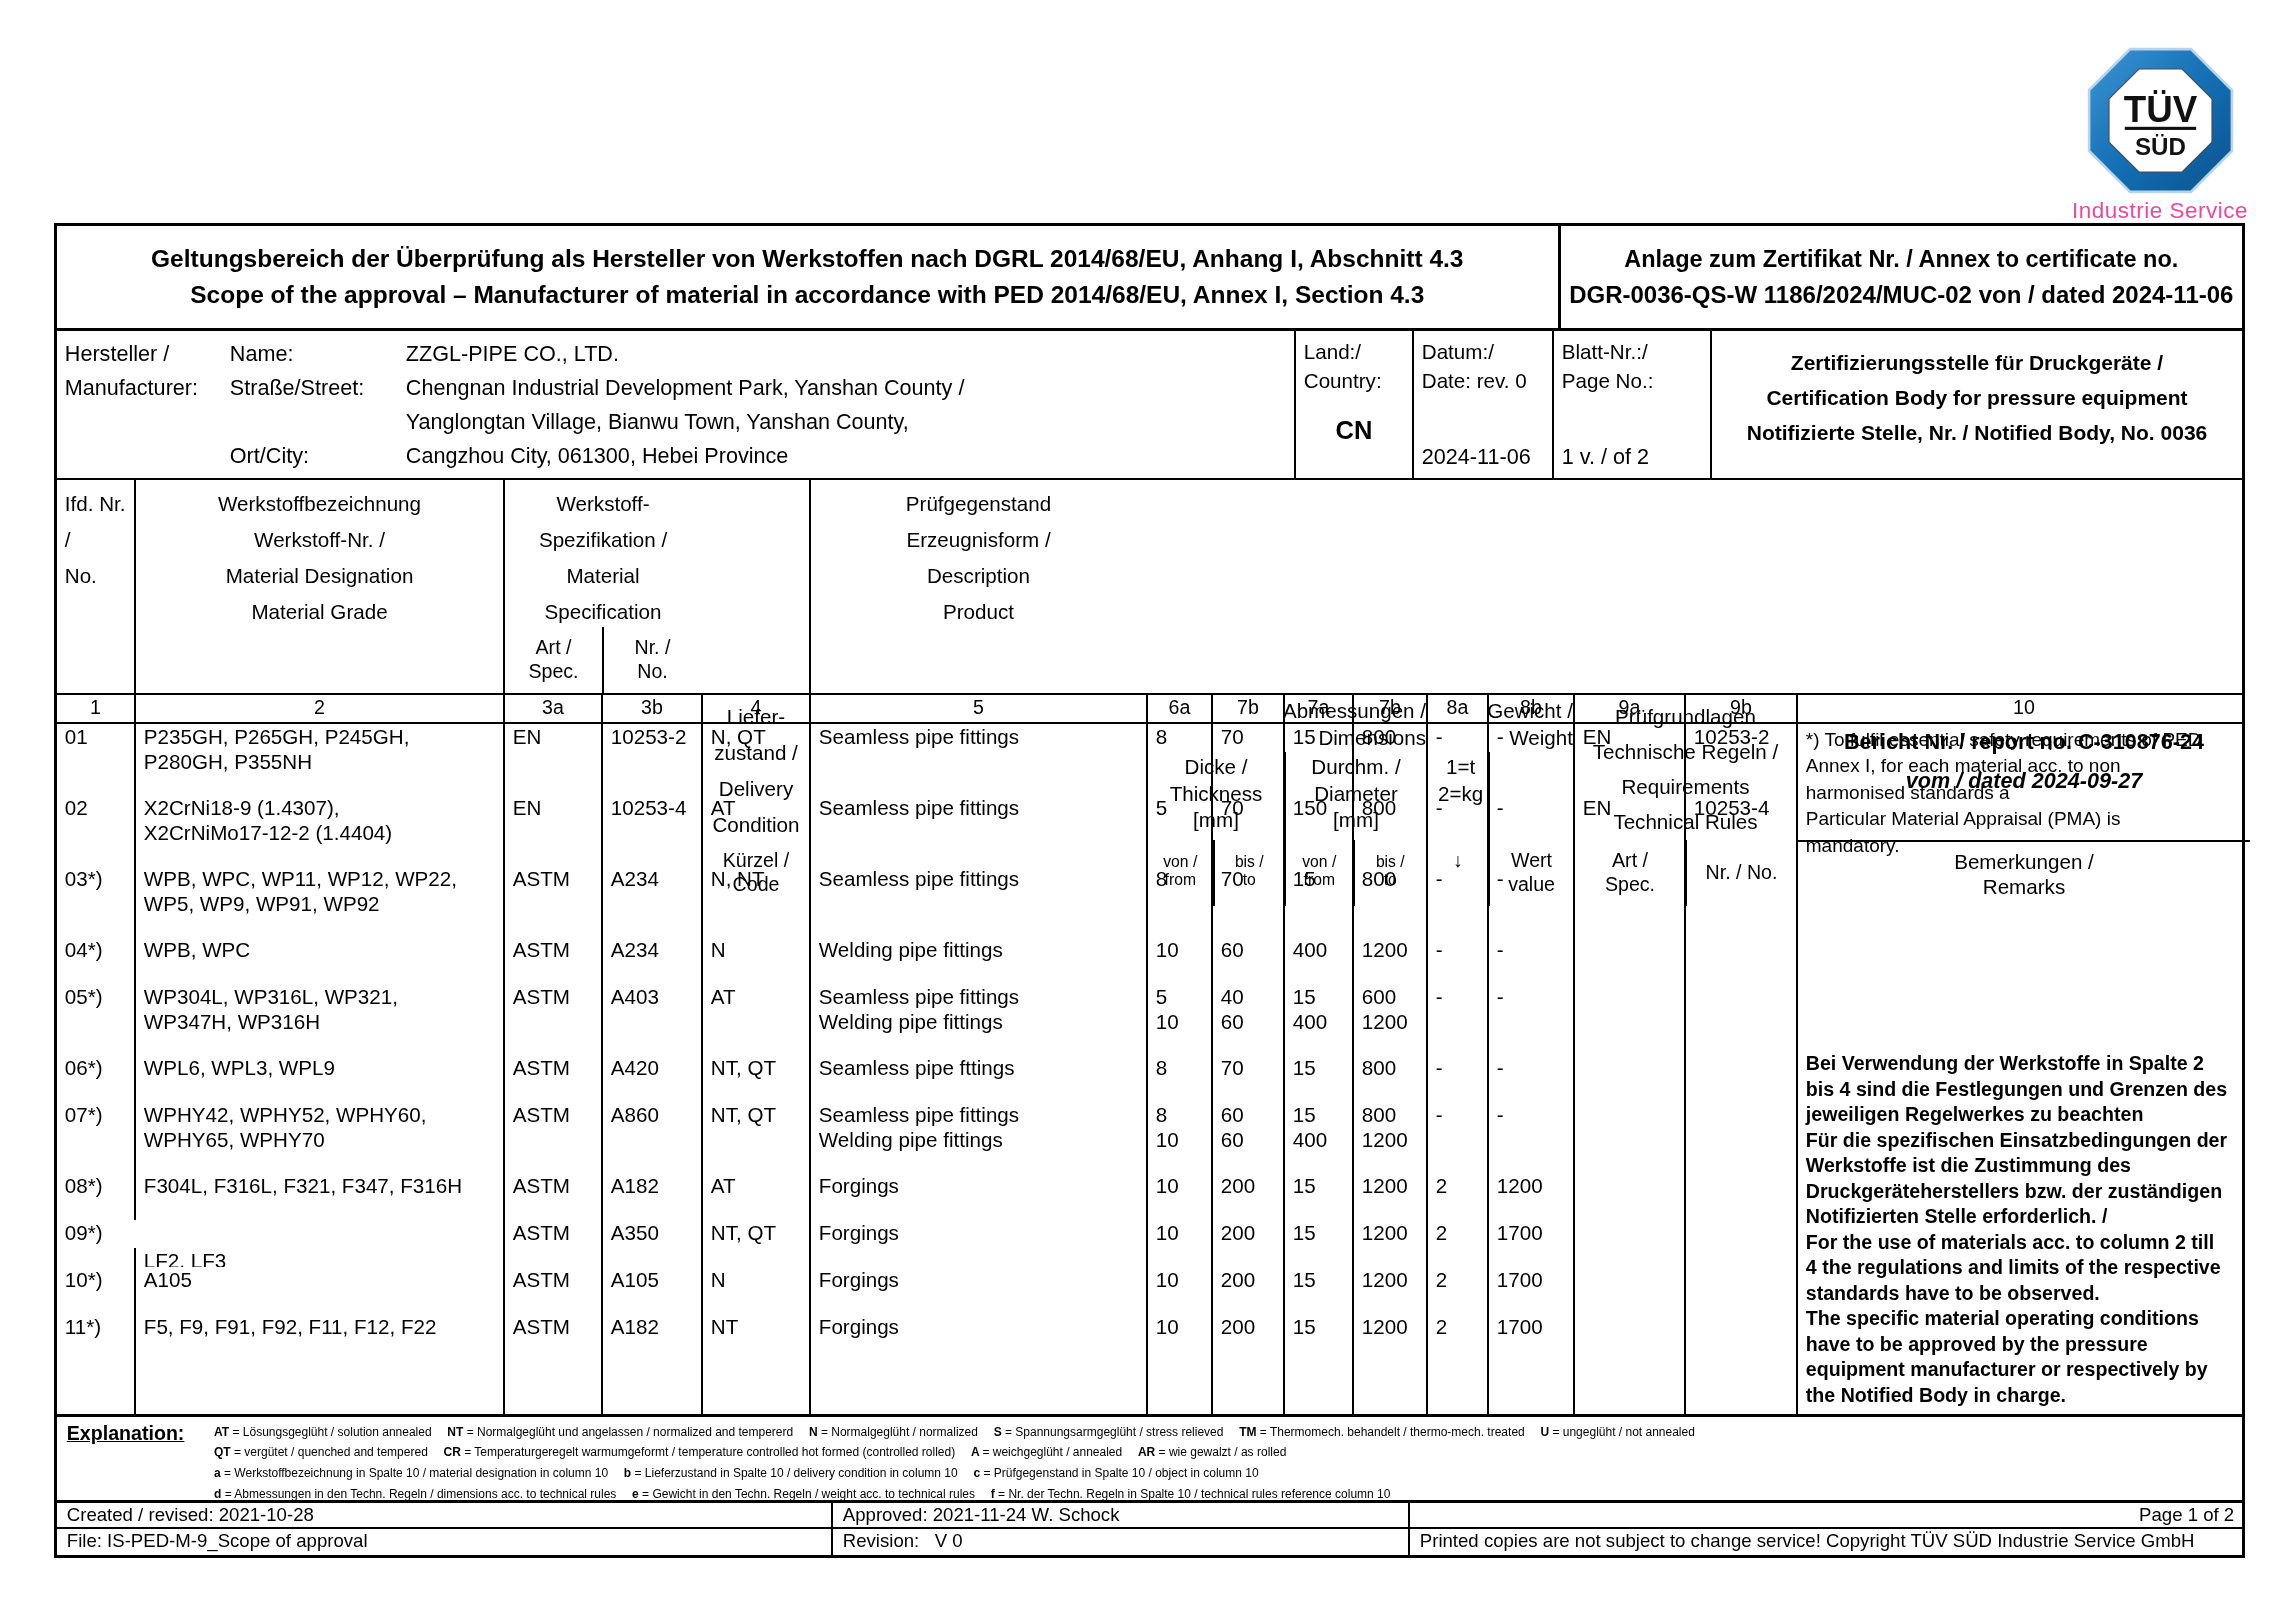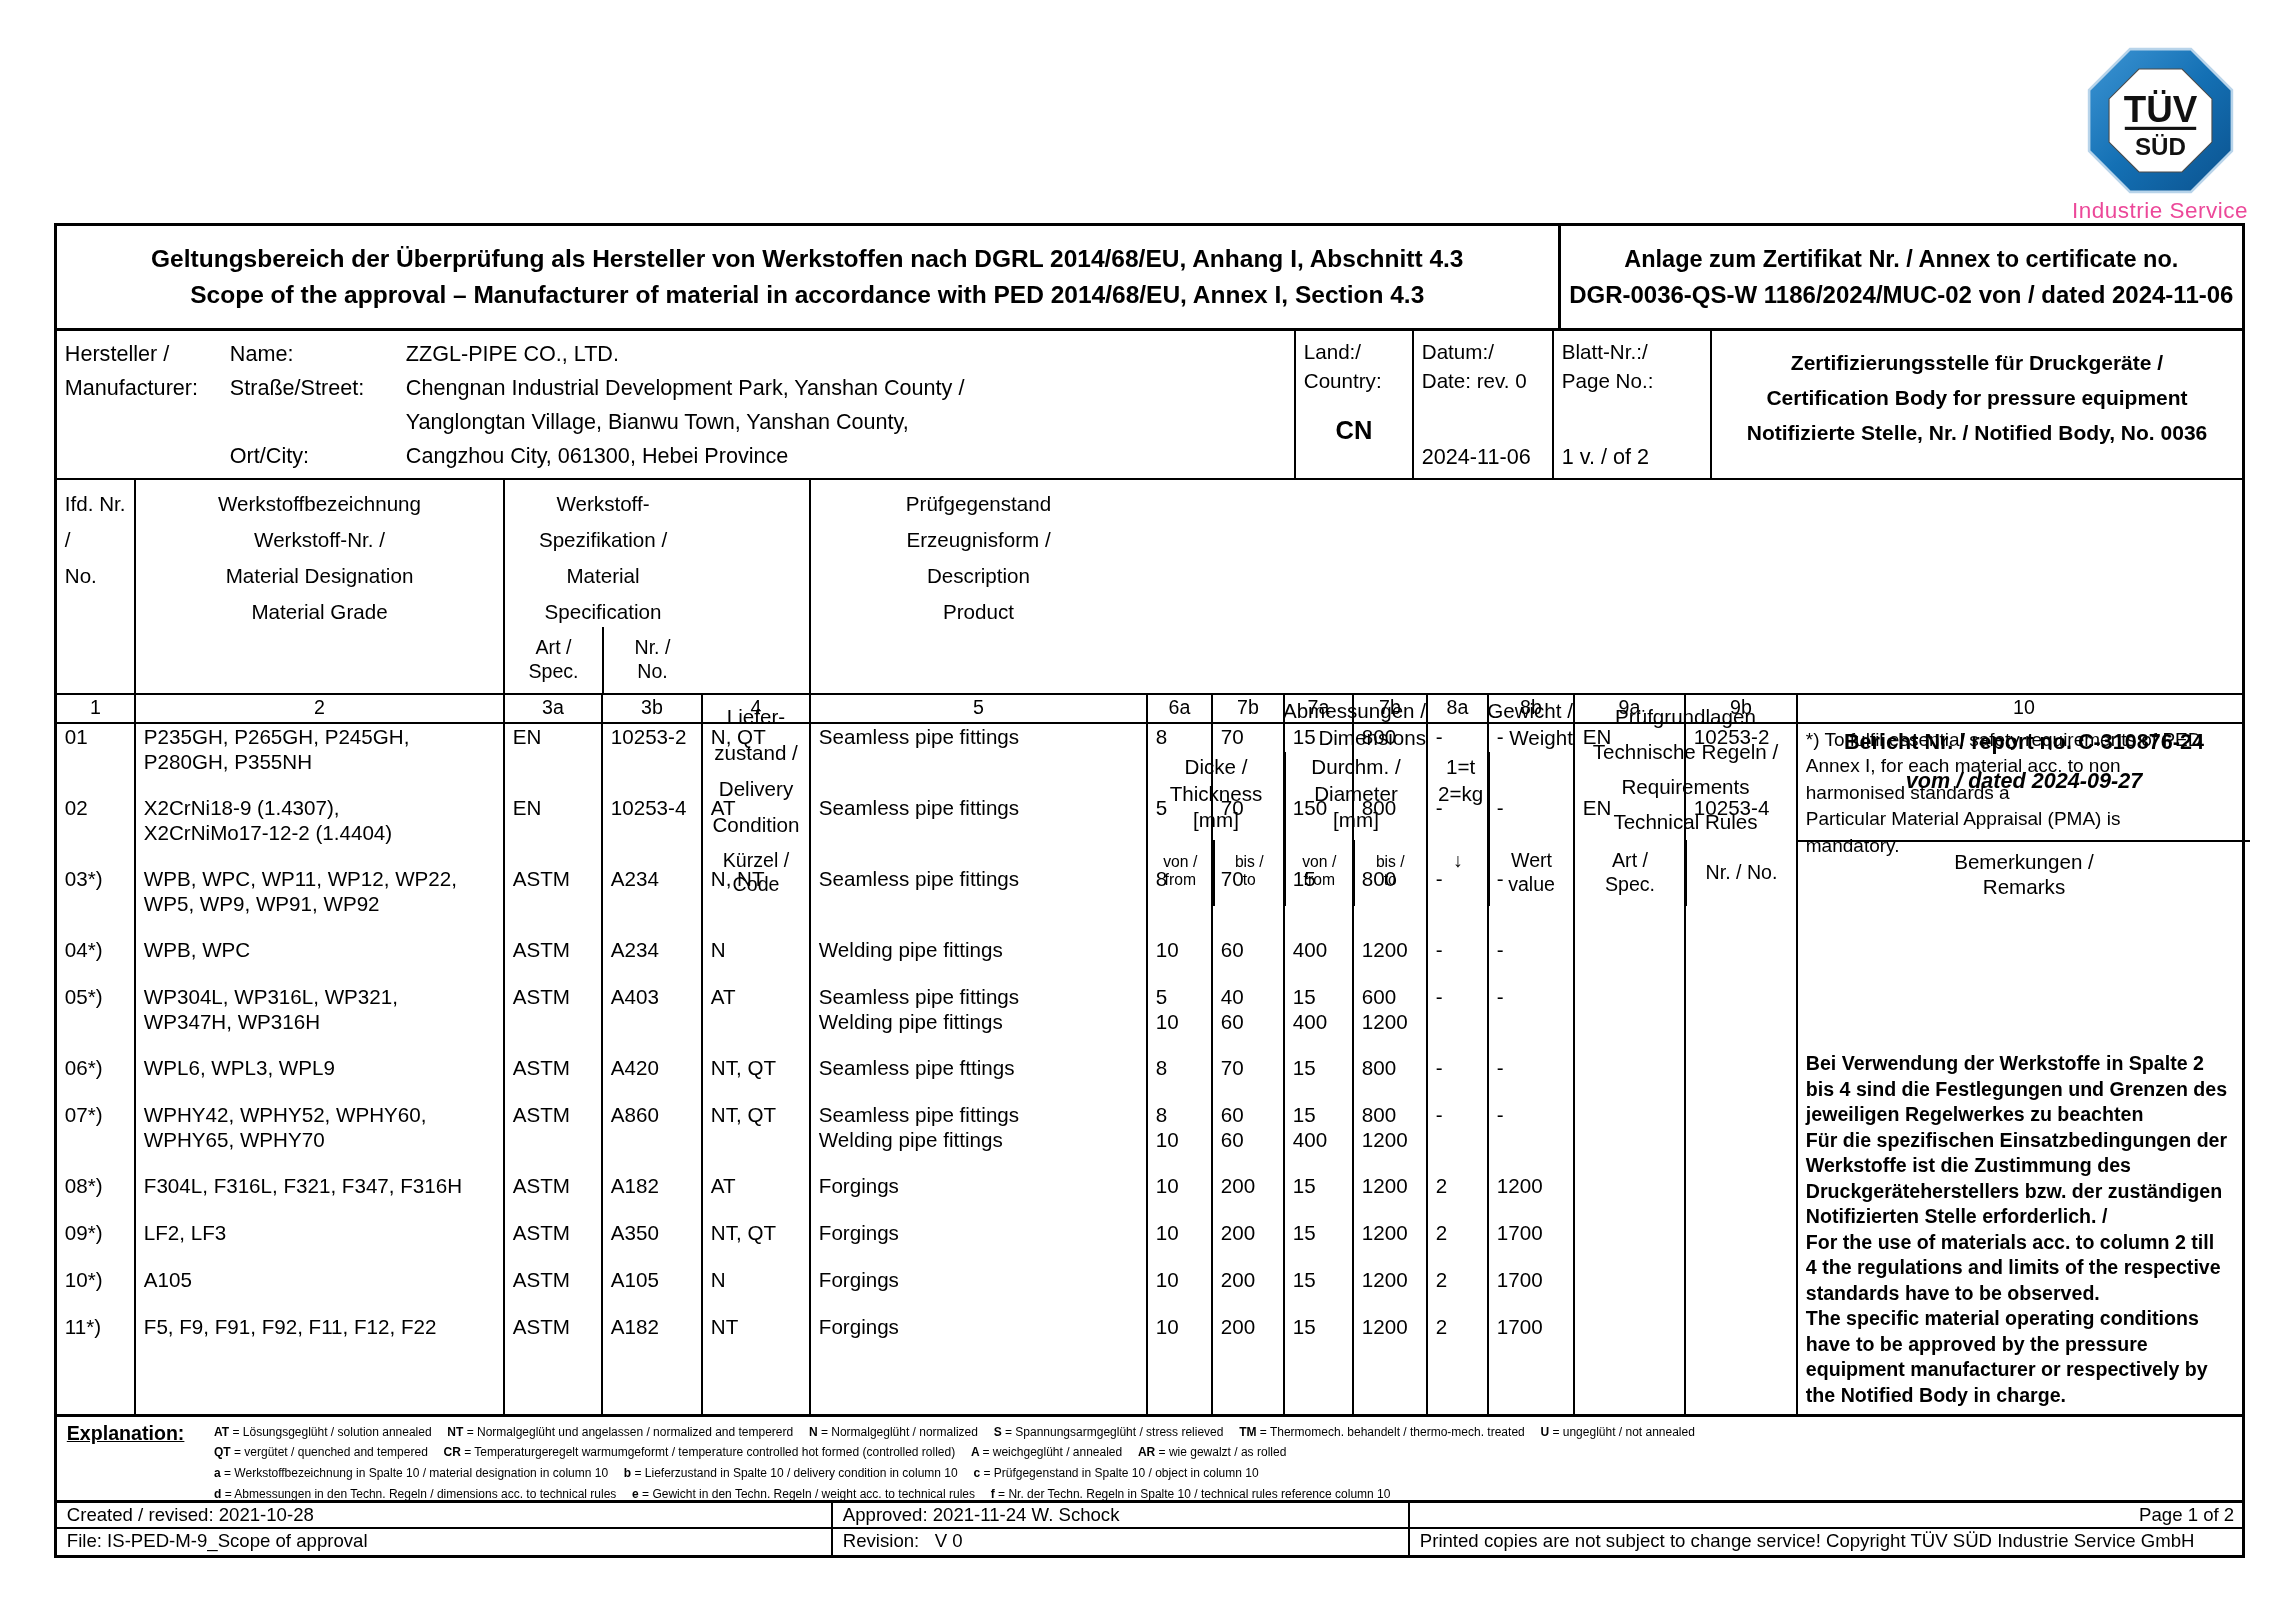--- a/index.html
+++ b/index.html
@@ -421,21 +421,21 @@
           <div class="b-cell" style="grid-area: 8 / 6;">Forgings</div>
           <div class="b-cell" style="grid-area: 8 / 7;">10</div>
           <div class="b-cell" style="grid-area: 8 / 8;">200</div>
           <div class="b-cell" style="grid-area: 8 / 9;">15</div>
           <div class="b-cell" style="grid-area: 8 / 10;">1200</div>
           <div class="b-cell" style="grid-area: 8 / 11;">2</div>
           <div class="b-cell" style="grid-area: 8 / 12;">1200</div>
           <div class="b-cell" style="grid-area: 8 / 13;"></div>
           <div class="b-cell" style="grid-area: 8 / 14;"></div>
           <div class="b-cell first" style="grid-area: 9 / 1;">09*)</div>
-          <div class="b-cell" style="grid-area: 9 / 2;">LF2, LF3</div>
+          <div class="b-cell" style="grid-area: 9 / 2; margin-top: 28px;">LF2, LF3</div>
           <div class="b-cell" style="grid-area: 9 / 3;">ASTM</div>
           <div class="b-cell" style="grid-area: 9 / 4;">A350</div>
           <div class="b-cell" style="grid-area: 9 / 5;">NT, QT</div>
           <div class="b-cell" style="grid-area: 9 / 6;">Forgings</div>
           <div class="b-cell" style="grid-area: 9 / 7;">10</div>
           <div class="b-cell" style="grid-area: 9 / 8;">200</div>
           <div class="b-cell" style="grid-area: 9 / 9;">15</div>
           <div class="b-cell" style="grid-area: 9 / 10;">1200</div>
           <div class="b-cell" style="grid-area: 9 / 11;">2</div>
           <div class="b-cell" style="grid-area: 9 / 12;">1700</div>

